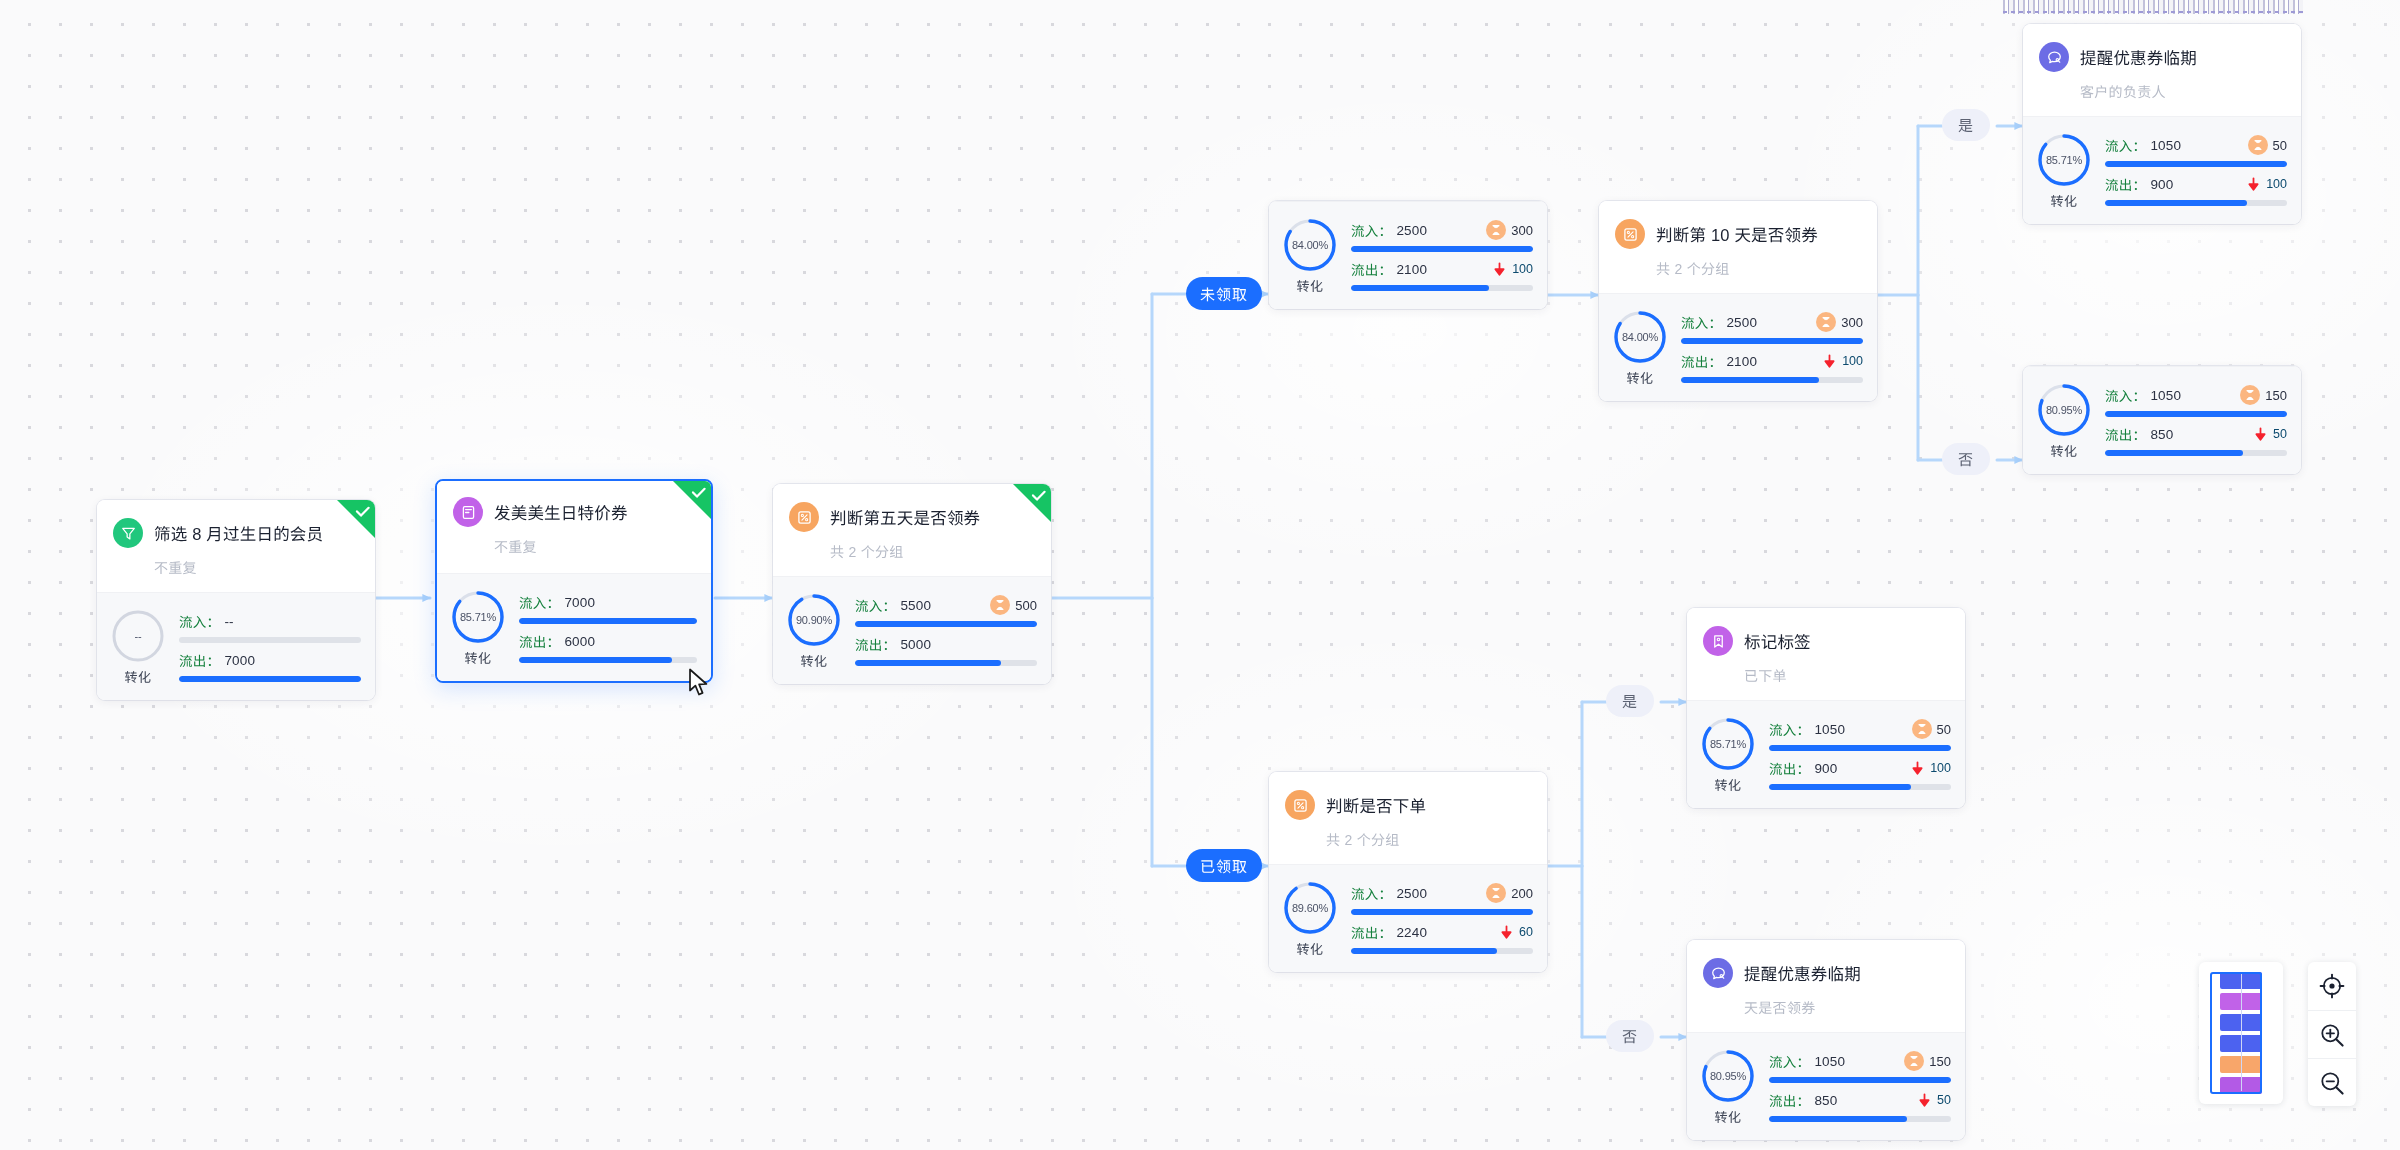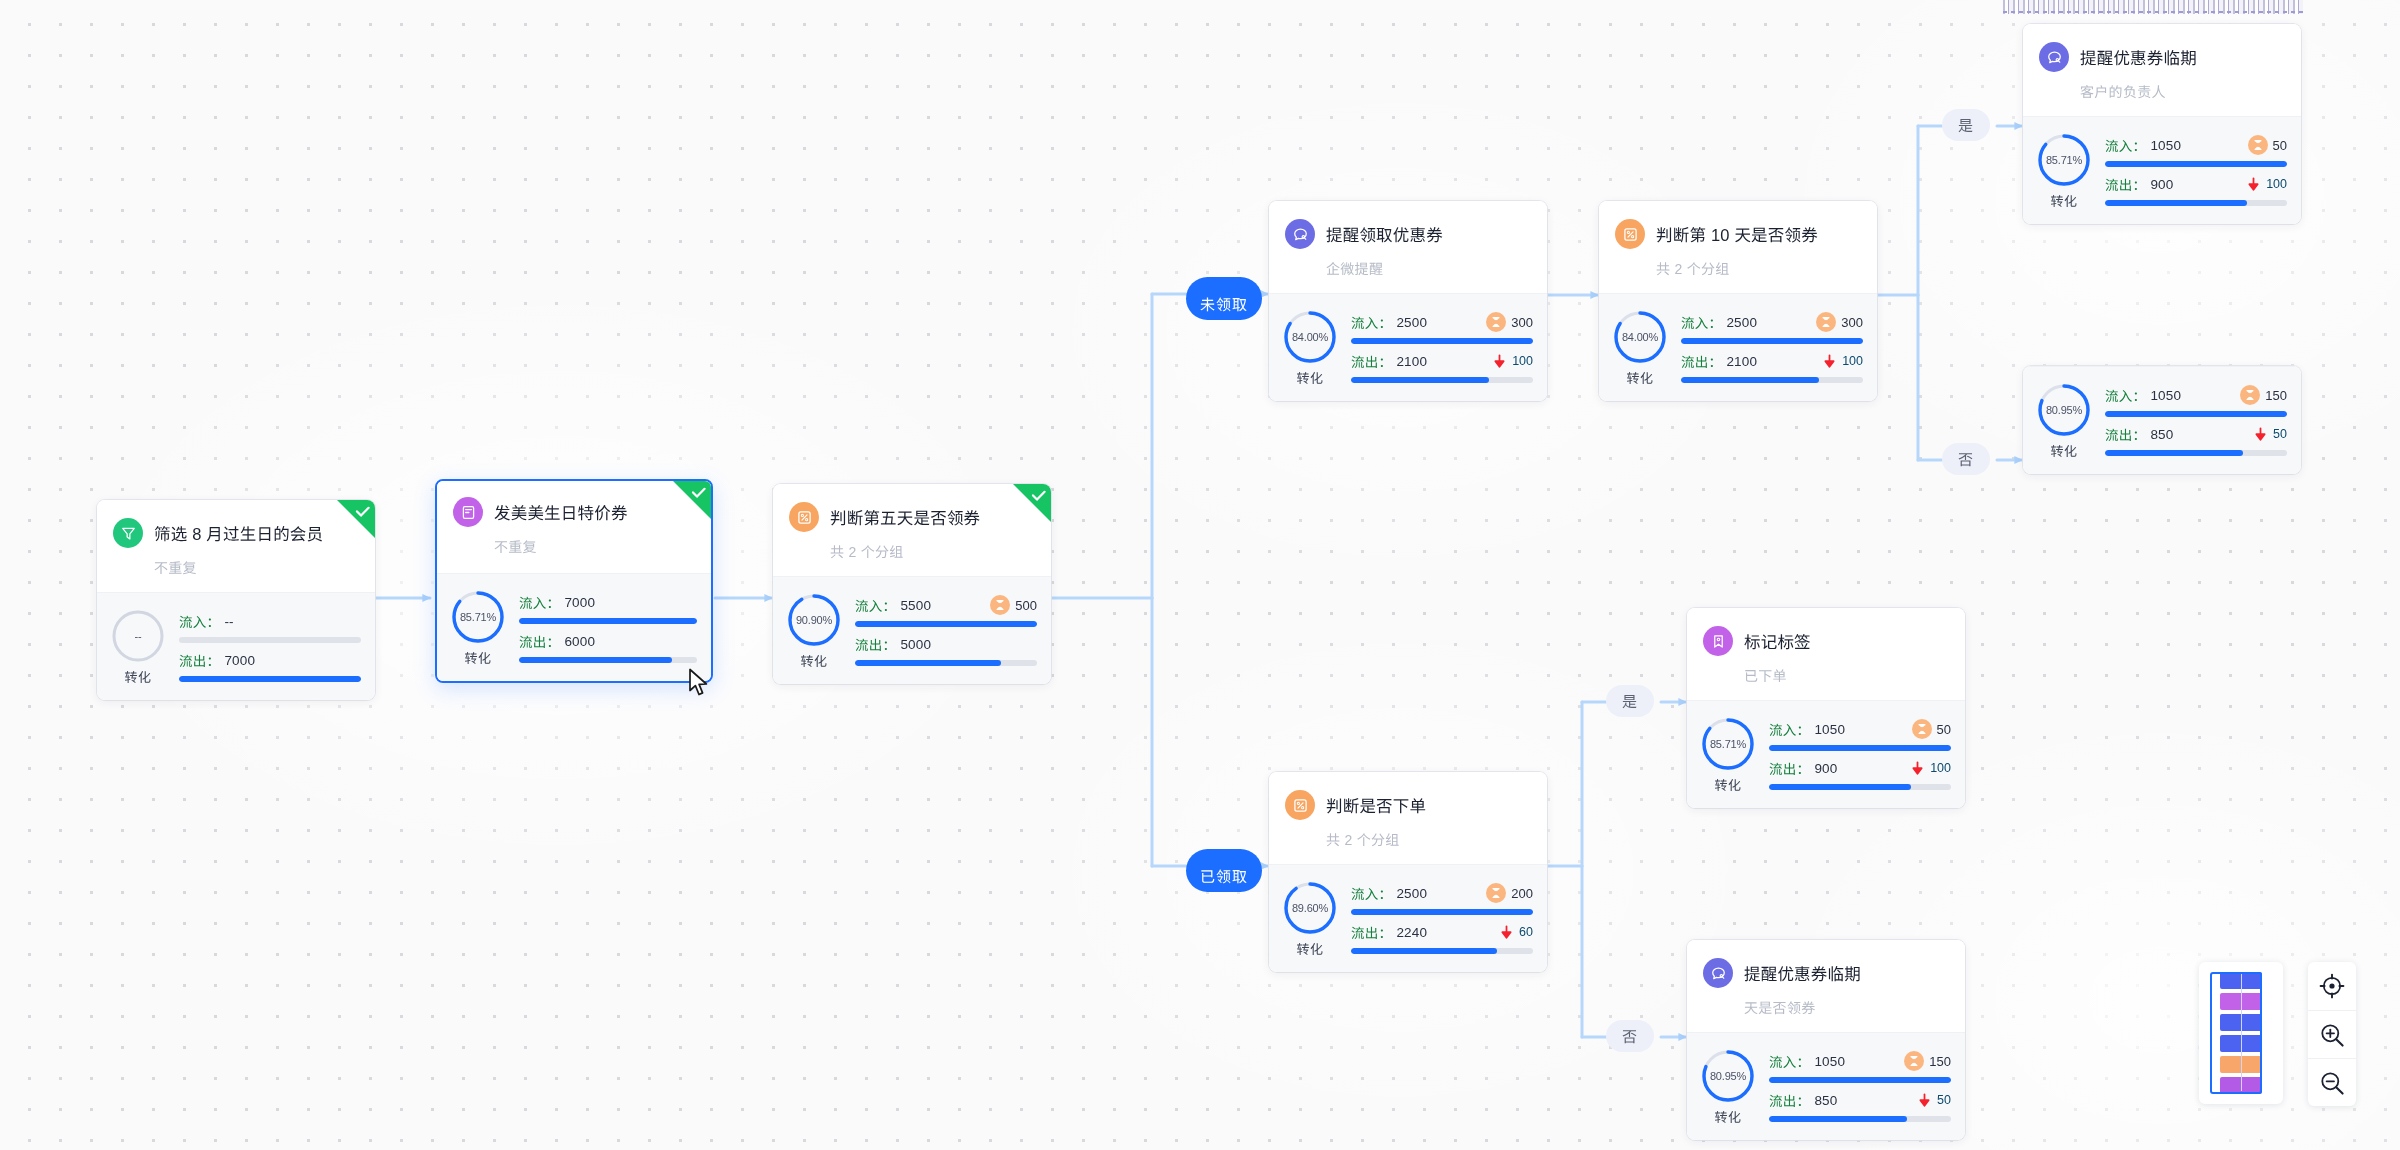--- a/index.html
+++ b/index.html
@@ -120,21 +120,21 @@
   .edge-label {
     position: absolute;
     display: flex; align-items: center; justify-content: center;
     border-radius: 999px;
     font-size: 15px;
     white-space: nowrap;
     letter-spacing: 1px;
   }
   .edge-label.primary {
     background: #1b6eff; color: #fff;
-    padding: 16px 14px 6px 14px;
+    padding: 6px 14px 6px 14px;
   }
   .edge-label.soft {
     background: #eef0f9; color: #5c6273;
     padding: 5px 16px 6px 16px;
   }
 
   
   .minimap {
     position: absolute;
     width: 84px; height: 142px;
@@ -406,34 +406,20 @@
       <span class="chip-gap"></span>
     </div>
     <div class="track">
       <div class="fill" style="width:80%; "></div>
     </div>
   </div>
       </div>
     </div>
     </div>
   <div class="node" id="n3" style="left:1269px;top:201px;">
-    <div class="node-head">
-
-      <div class="node-title-row">
-        <span class="node-icon" style="background:#6c6ce5">
-            <svg xmlns="http://www.w3.org/2000/svg" width="17" height="17" viewBox="0 0 20 20">
-              <path d="M10,3.6 C13.9,3.6 16.8,6.1 16.8,9.2 C16.8,12.3 13.9,14.8 10,14.8 C9.1,14.8 8.3,14.7 7.5,14.5 L4.4,16 L5.1,13.1 C3.9,12.1 3.2,10.7 3.2,9.2 C3.2,6.1 6.1,3.6 10,3.6 Z" fill="none" stroke="#fff" stroke-width="1.5" stroke-linejoin="round"></path>
-              <circle cx="13.4" cy="12.8" r="1.5" fill="none" stroke="#fff" stroke-width="1.3"></circle>
-              <path d="M14.6,14 L16.2,15.6" stroke="#fff" stroke-width="1.3" stroke-linecap="round"></path>
-            </svg>
-          </span>
-        <span class="node-title">提醒领取优惠券</span>
-      </div>
-      <div class="node-sub">企微提醒</div>
-    </div>
     <div class="node-stats">
       <div class="ring-col">
     <div class="ring-wrap">
       <svg width="58" height="58" viewBox="0 0 58 58">
         <circle cx="29" cy="29" r="24" fill="none" stroke="#dbe0ea" stroke-width="3"></circle>
         <circle cx="29" cy="29" r="24" fill="none" stroke="#1b6eff" stroke-width="3.4" stroke-linecap="round" stroke-dasharray="126.67 24.13"></circle>
       </svg>
       <div class="ring-pct">84.00%</div>
     </div>
     <div class="ring-label">转化</div>

